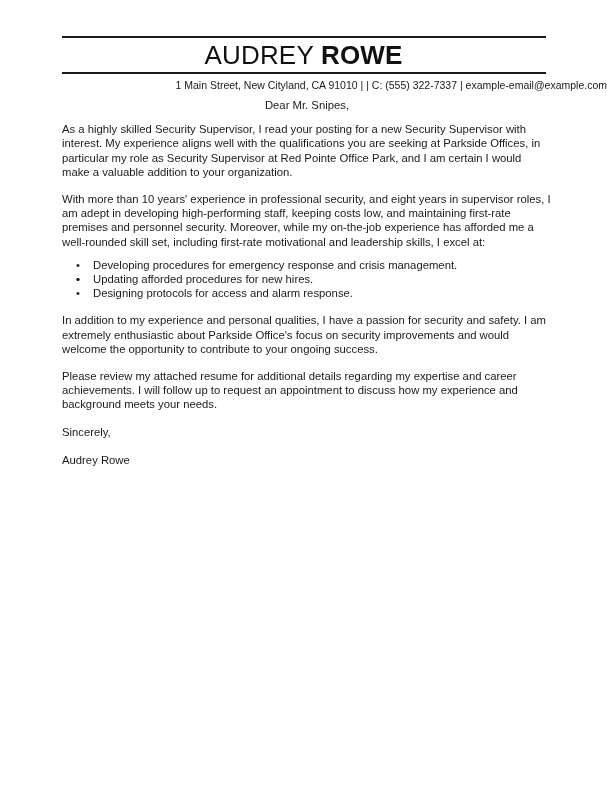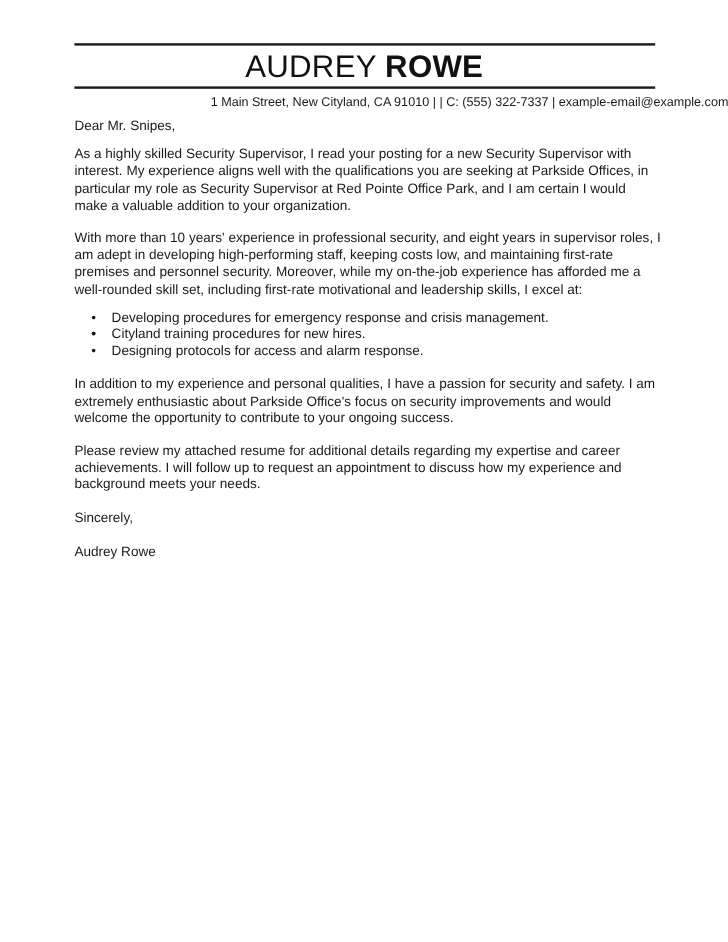--- a/index.html
+++ b/index.html
@@ -10,21 +10,21 @@
     .rule.top { top: 36px; }
     .rule.bottom { top: 72px; height: 2px; }
     .name { position: absolute; top: 40px; left: 0; width: 607px; text-align: center;
             font-size: 26px; line-height: 30px; letter-spacing: 0.2px; color: #111; }
     .name .last { font-weight: bold; }
     .contact { position: absolute; top: 78px; left: 0; width: 607px; text-align: right;
                font-size: 10.5px; line-height: 14px; color: #1a1a1a; }
     .body { position: absolute; left: 62px; top: 98px; width: 490px;
             font-size: 11.3px; line-height: 14.2px; color: #1a1a1a; }
     .body p { margin: 0 0 13px 0; }
-    .body p.salutation { margin-bottom: 10px; }
+    .body p.salutation { margin-bottom: 10px; text-align: center; }
     .body ul { margin: -4px 0 13px 0; padding: 0 0 0 31px; list-style: none; }
     .body li { position: relative; }
     .body li .bullet { position: absolute; left: -17px; top: 0; }
     .body p.thanks { margin-bottom: 8px; }
     .body p.closing { margin-bottom: 14px; }
   </style>
 </head>
 <body>
 
 <div class="page">
@@ -36,21 +36,21 @@
   <div class="rule bottom"></div>
   <div class="contact">1 Main Street, New Cityland, CA 91010 | | C: (555) 322-7337 | example-email@example.com</div>
 
   <div class="body">
     <p class="salutation">Dear Mr. Snipes,</p>
     <p>As a highly skilled Security Supervisor, I read your posting for a new Security Supervisor with interest. My experience aligns well with the qualifications you are seeking at Parkside Offices, in particular my role as Security Supervisor at Red Pointe Office Park, and I am certain I would make a valuable addition to your organization.</p>
     <p style="margin-bottom:13px;">With more than 10 years' experience in professional security, and eight years in supervisor roles, I am adept in developing high-performing staff, keeping costs low, and maintaining first-rate premises and personnel security. Moreover, while my on-the-job experience has afforded me a well-rounded skill set, including first-rate motivational and leadership skills, I excel at:</p>
     <ul>
       <li><span class="bullet">•</span><span>Developing procedures for emergency response and crisis management.</span></li>
       <li><span class="bullet">•</span></li>
-      <li><span class="bullet">•</span><span>Cityland training procedures for new hires.</span></li>
+      <li><span class="bullet">•</span><span>Updating afforded procedures for new hires.</span></li>
       <li><span class="bullet">•</span><span>Designing protocols for access and alarm response.</span></li>
     </ul>
     <p>In addition to my experience and personal qualities, I have a passion for security and safety. I am extremely enthusiastic about Parkside Office's focus on security improvements and would welcome the opportunity to contribute to your ongoing success.</p>
     <p>Please review my attached resume for additional details regarding my expertise and career achievements. I will follow up to request an appointment to discuss how my experience and background meets your needs.</p>
     <p class="closing">Sincerely,</p>
     <p>Audrey Rowe</p>
   </div>
 </div>
 
 </body></html>

